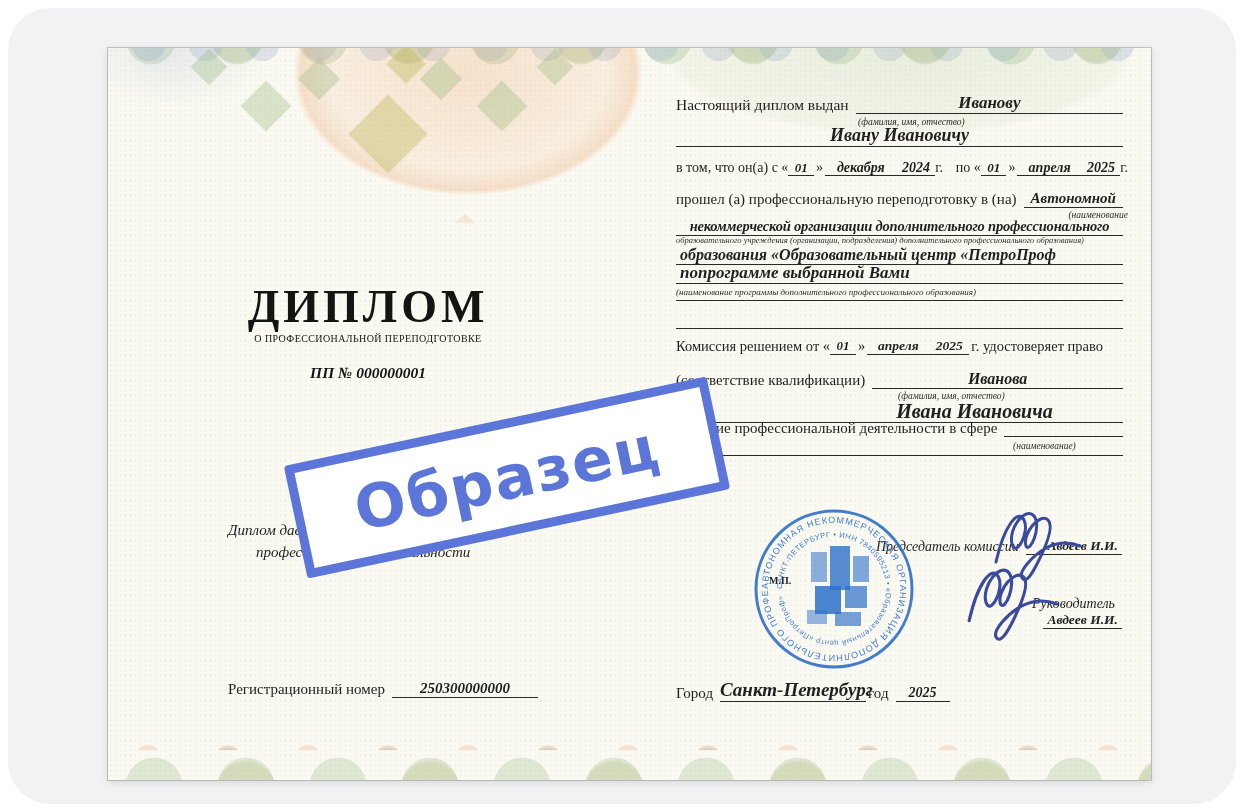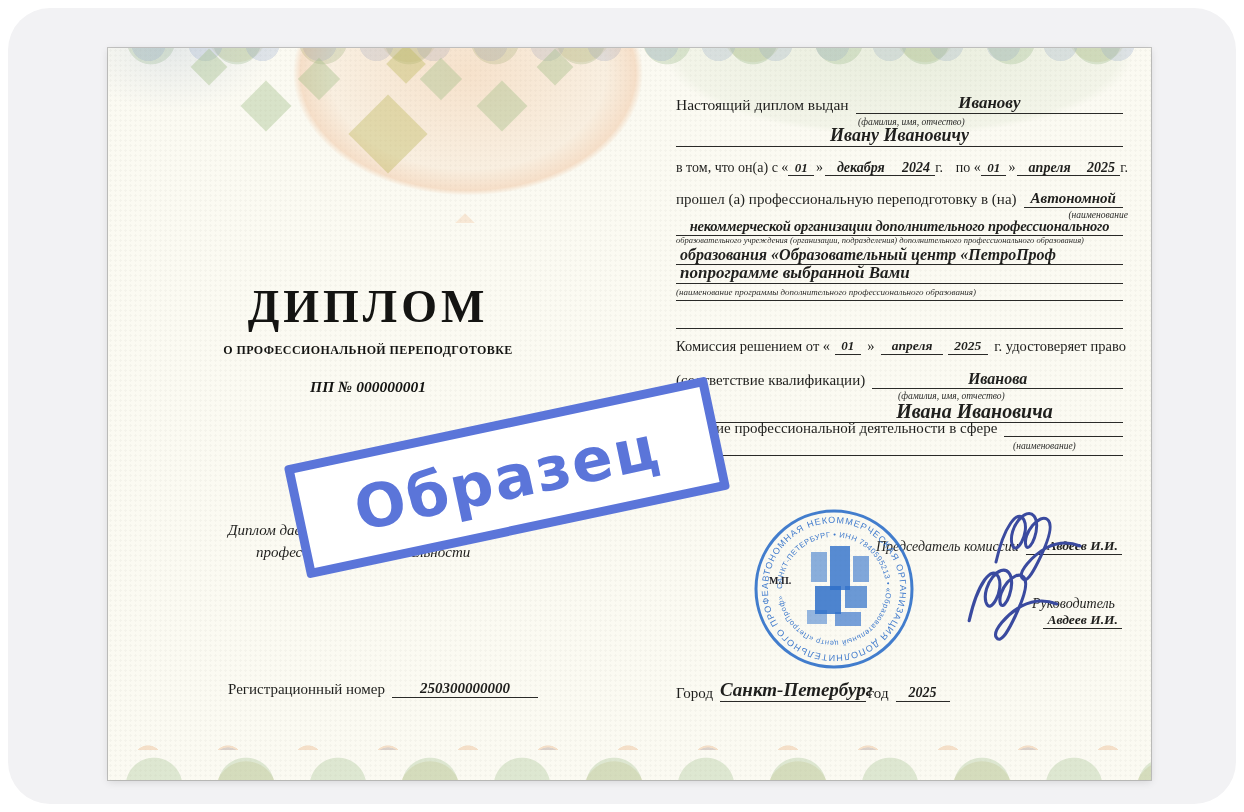--- a/index.html
+++ b/index.html
@@ -35,21 +35,21 @@
   .lbl{padding-right:7px;}
   .fill{flex:1;border-bottom:1.3px solid #2a2a28;text-align:center;line-height:1.1;padding:0 4px;min-width:10px;}
   .blank{border-bottom:1.3px solid #2a2a28;display:inline-block;text-align:center;line-height:1.1;}
   .val{font-style:italic;font-weight:bold;}
   .cap{position:absolute;font-size:9.5px;font-style:italic;color:#2a2a28;z-index:3;line-height:1;}
   .hr{position:absolute;border-bottom:1.3px solid #2a2a28;z-index:3;}
   .q{padding:0 2px;}
   
   .title-block{position:absolute;left:60px;top:232px;width:400px;text-align:center;z-index:3;}
   .title{font-size:46px;font-weight:bold;letter-spacing:4px;color:#141412;}
-  .subtitle{margin-top:10px;font-size:12px;font-weight:bold;letter-spacing:0.4px;color:#141412;}
+  .subtitle{font-size:10px;font-weight:normal;letter-spacing:0.4px;color:#141412;}
   .docnum{margin-top:20px;font-size:15.5px;font-weight:bold;font-style:italic;color:#141412;}
   .grant{position:absolute;font-size:15px;font-style:italic;color:#1f1f1d;z-index:2;white-space:nowrap;}
   
   .watermark{position:absolute;left:183px;top:372px;width:414px;height:97px;transform:rotate(-12deg);
       background:#ffffff;border:9px solid #5b75d9;border-radius:4px;z-index:50;
       display:flex;align-items:center;justify-content:center;}
   .watermark span{font-family:"DejaVu Sans","Liberation Sans",sans-serif;font-weight:bold;font-size:60px;color:#5b75d9;letter-spacing:2px;}
   
   .sig{position:absolute;z-index:12;}
   .siglabel{font-style:italic;}
@@ -142,21 +142,21 @@
     </div>
 
     <div class="row" style="left:568px;top:216px;width:447px;">
       <span class="fill" style="text-align:left;"><span class="val" style="font-size:17px;">попрограмме выбранной Вами</span></span>
     </div>
     <div class="cap" style="left:568px;top:240px;width:447px;font-size:9px;">(наименование программы дополнительного профессионального образования)</div>
 
     <div class="hr" style="left:568px;top:252px;width:447px;"></div>
     <div class="hr" style="left:568px;top:280px;width:447px;"></div>
 
-    <div class="row" style="left:568px;top:290px;width:452px;font-size:14.5px;justify-content:space-between;">
+    <div class="row" style="left:568px;top:290px;width:452px;font-size:14.5px;">
       <span>Комиссия решением от «</span>
       <span class="blank" style="width:26px;"><span class="val" style="font-size:13px;">01</span></span>
       <span class="q">»</span>
       <span class="blank" style="width:62px;"><span class="val" style="font-size:13.5px;">апреля</span></span>
       <span class="blank" style="width:40px;"><span class="val" style="font-size:13.5px;">2025</span></span>
       <span class="q">г. удостоверяет право</span>
     </div>
 
     <div class="row" style="left:568px;top:322px;width:447px;">
       <span class="lbl">(соответствие квалификации)</span>

